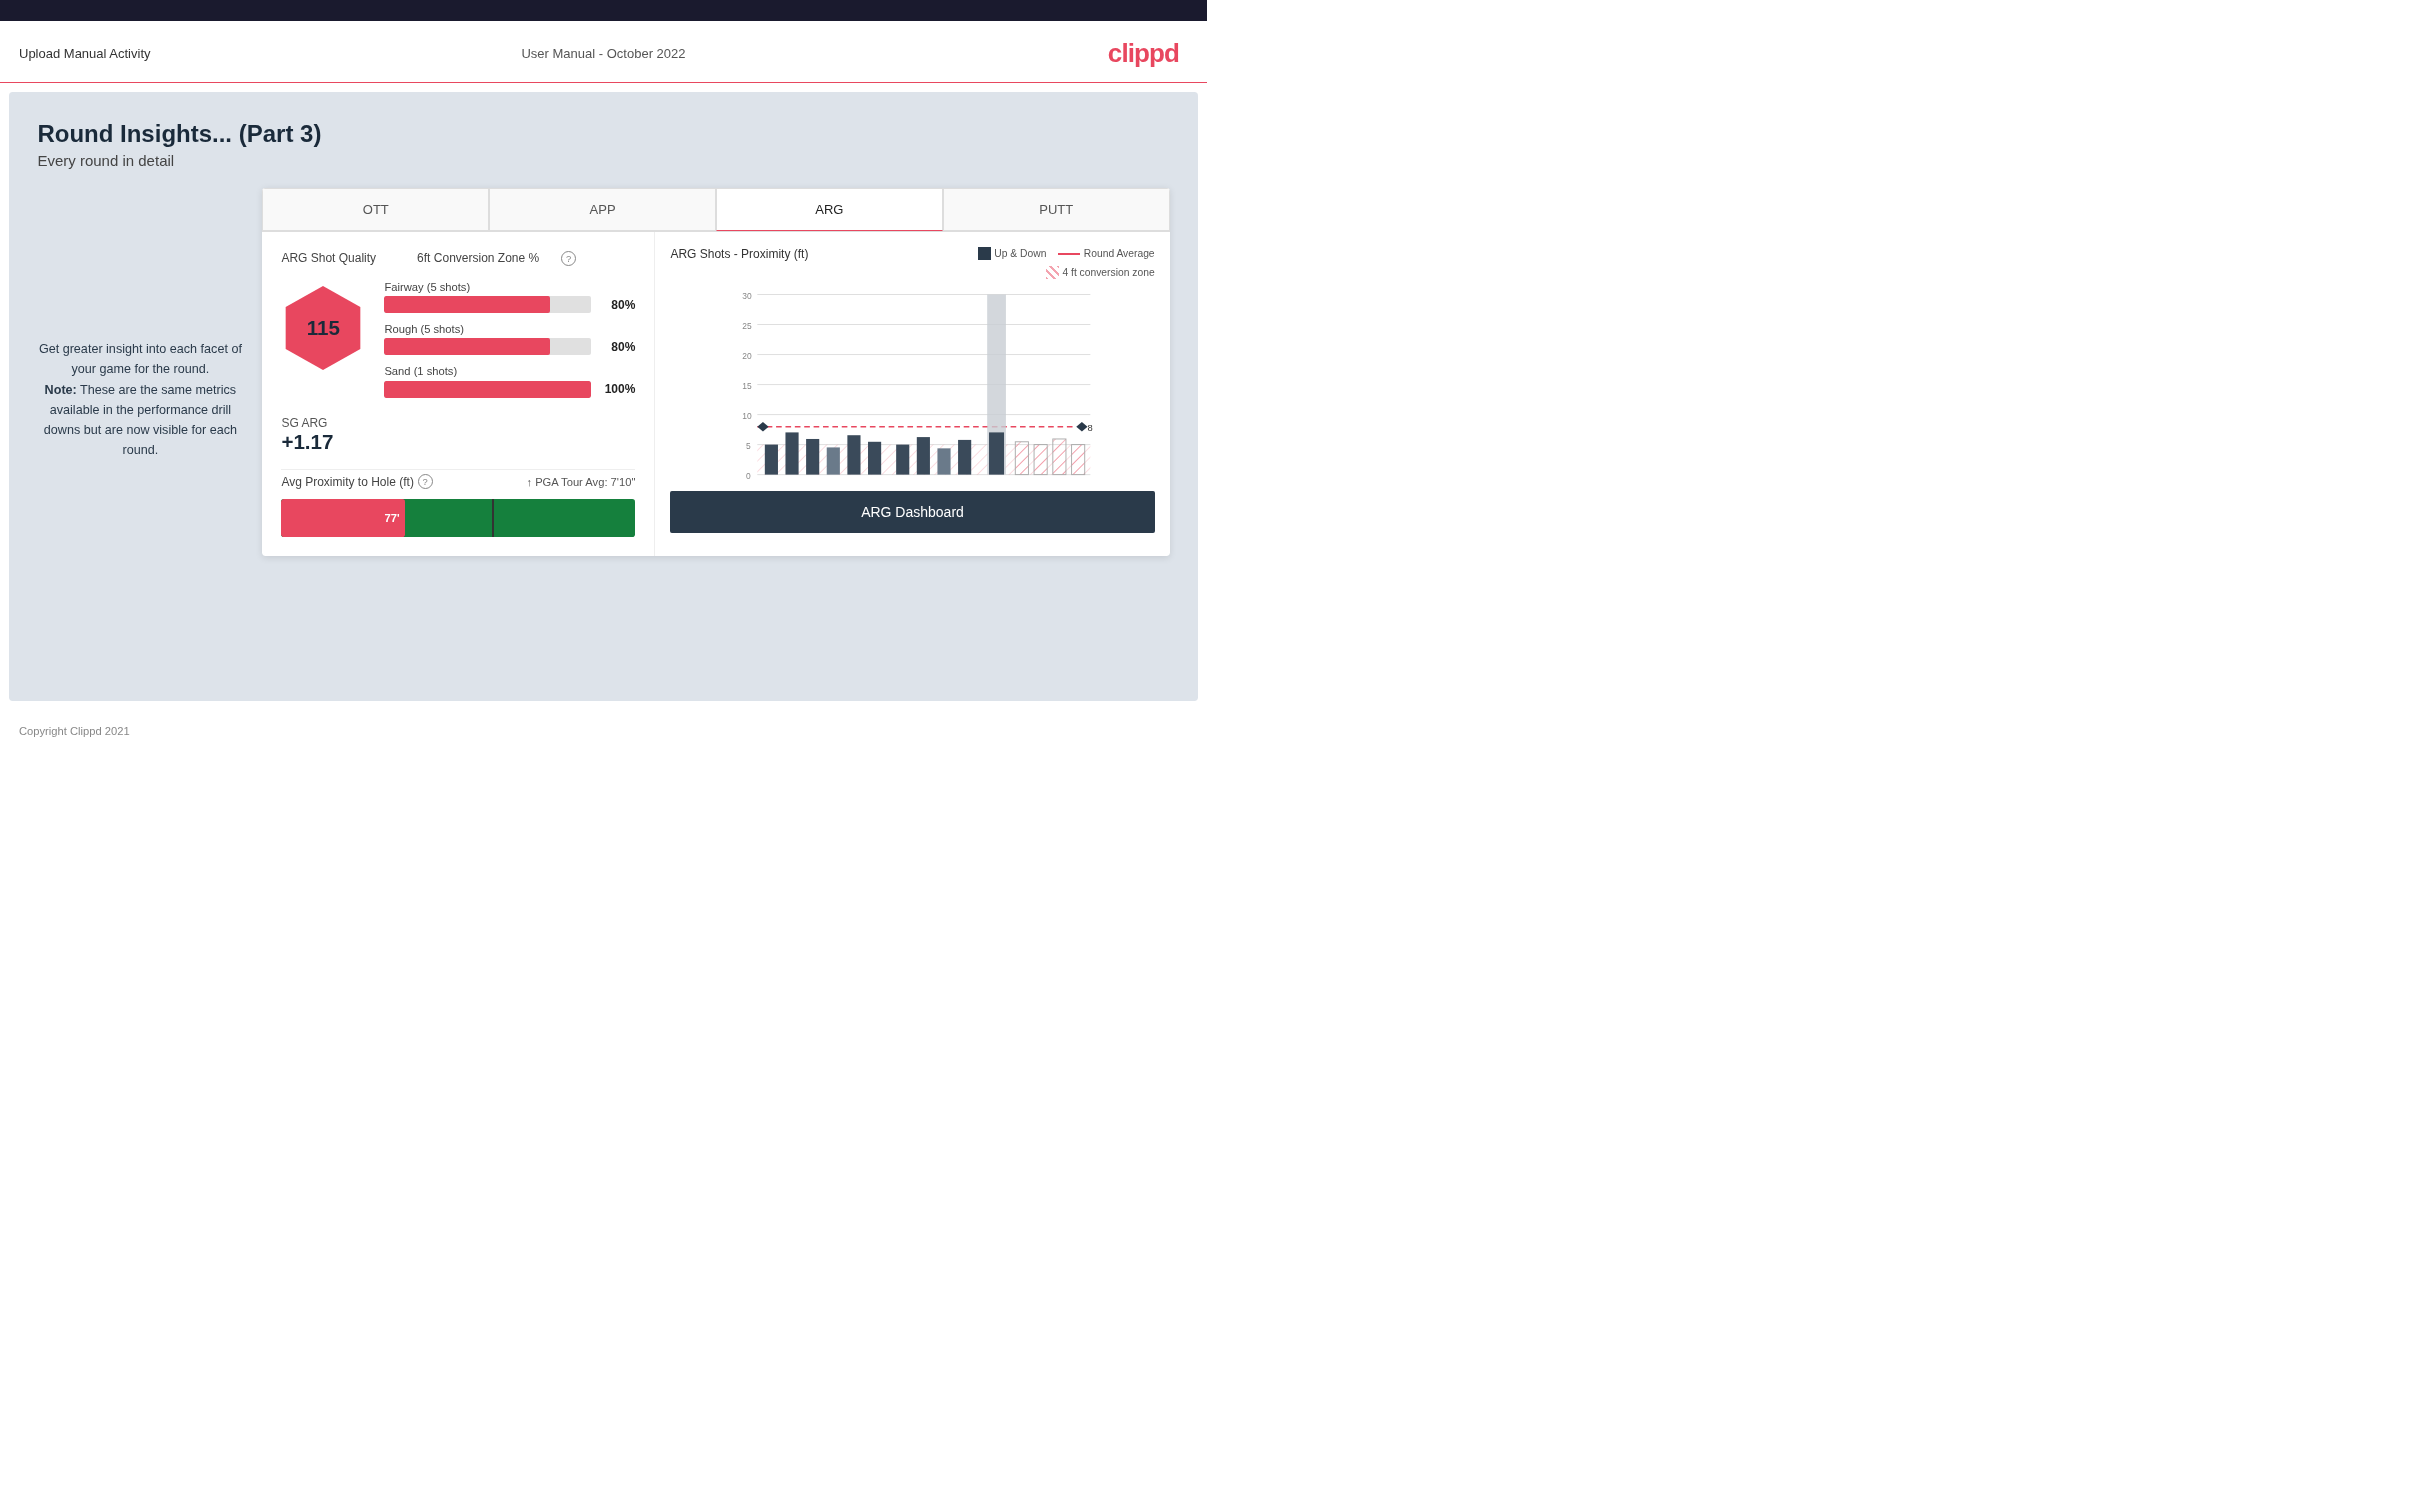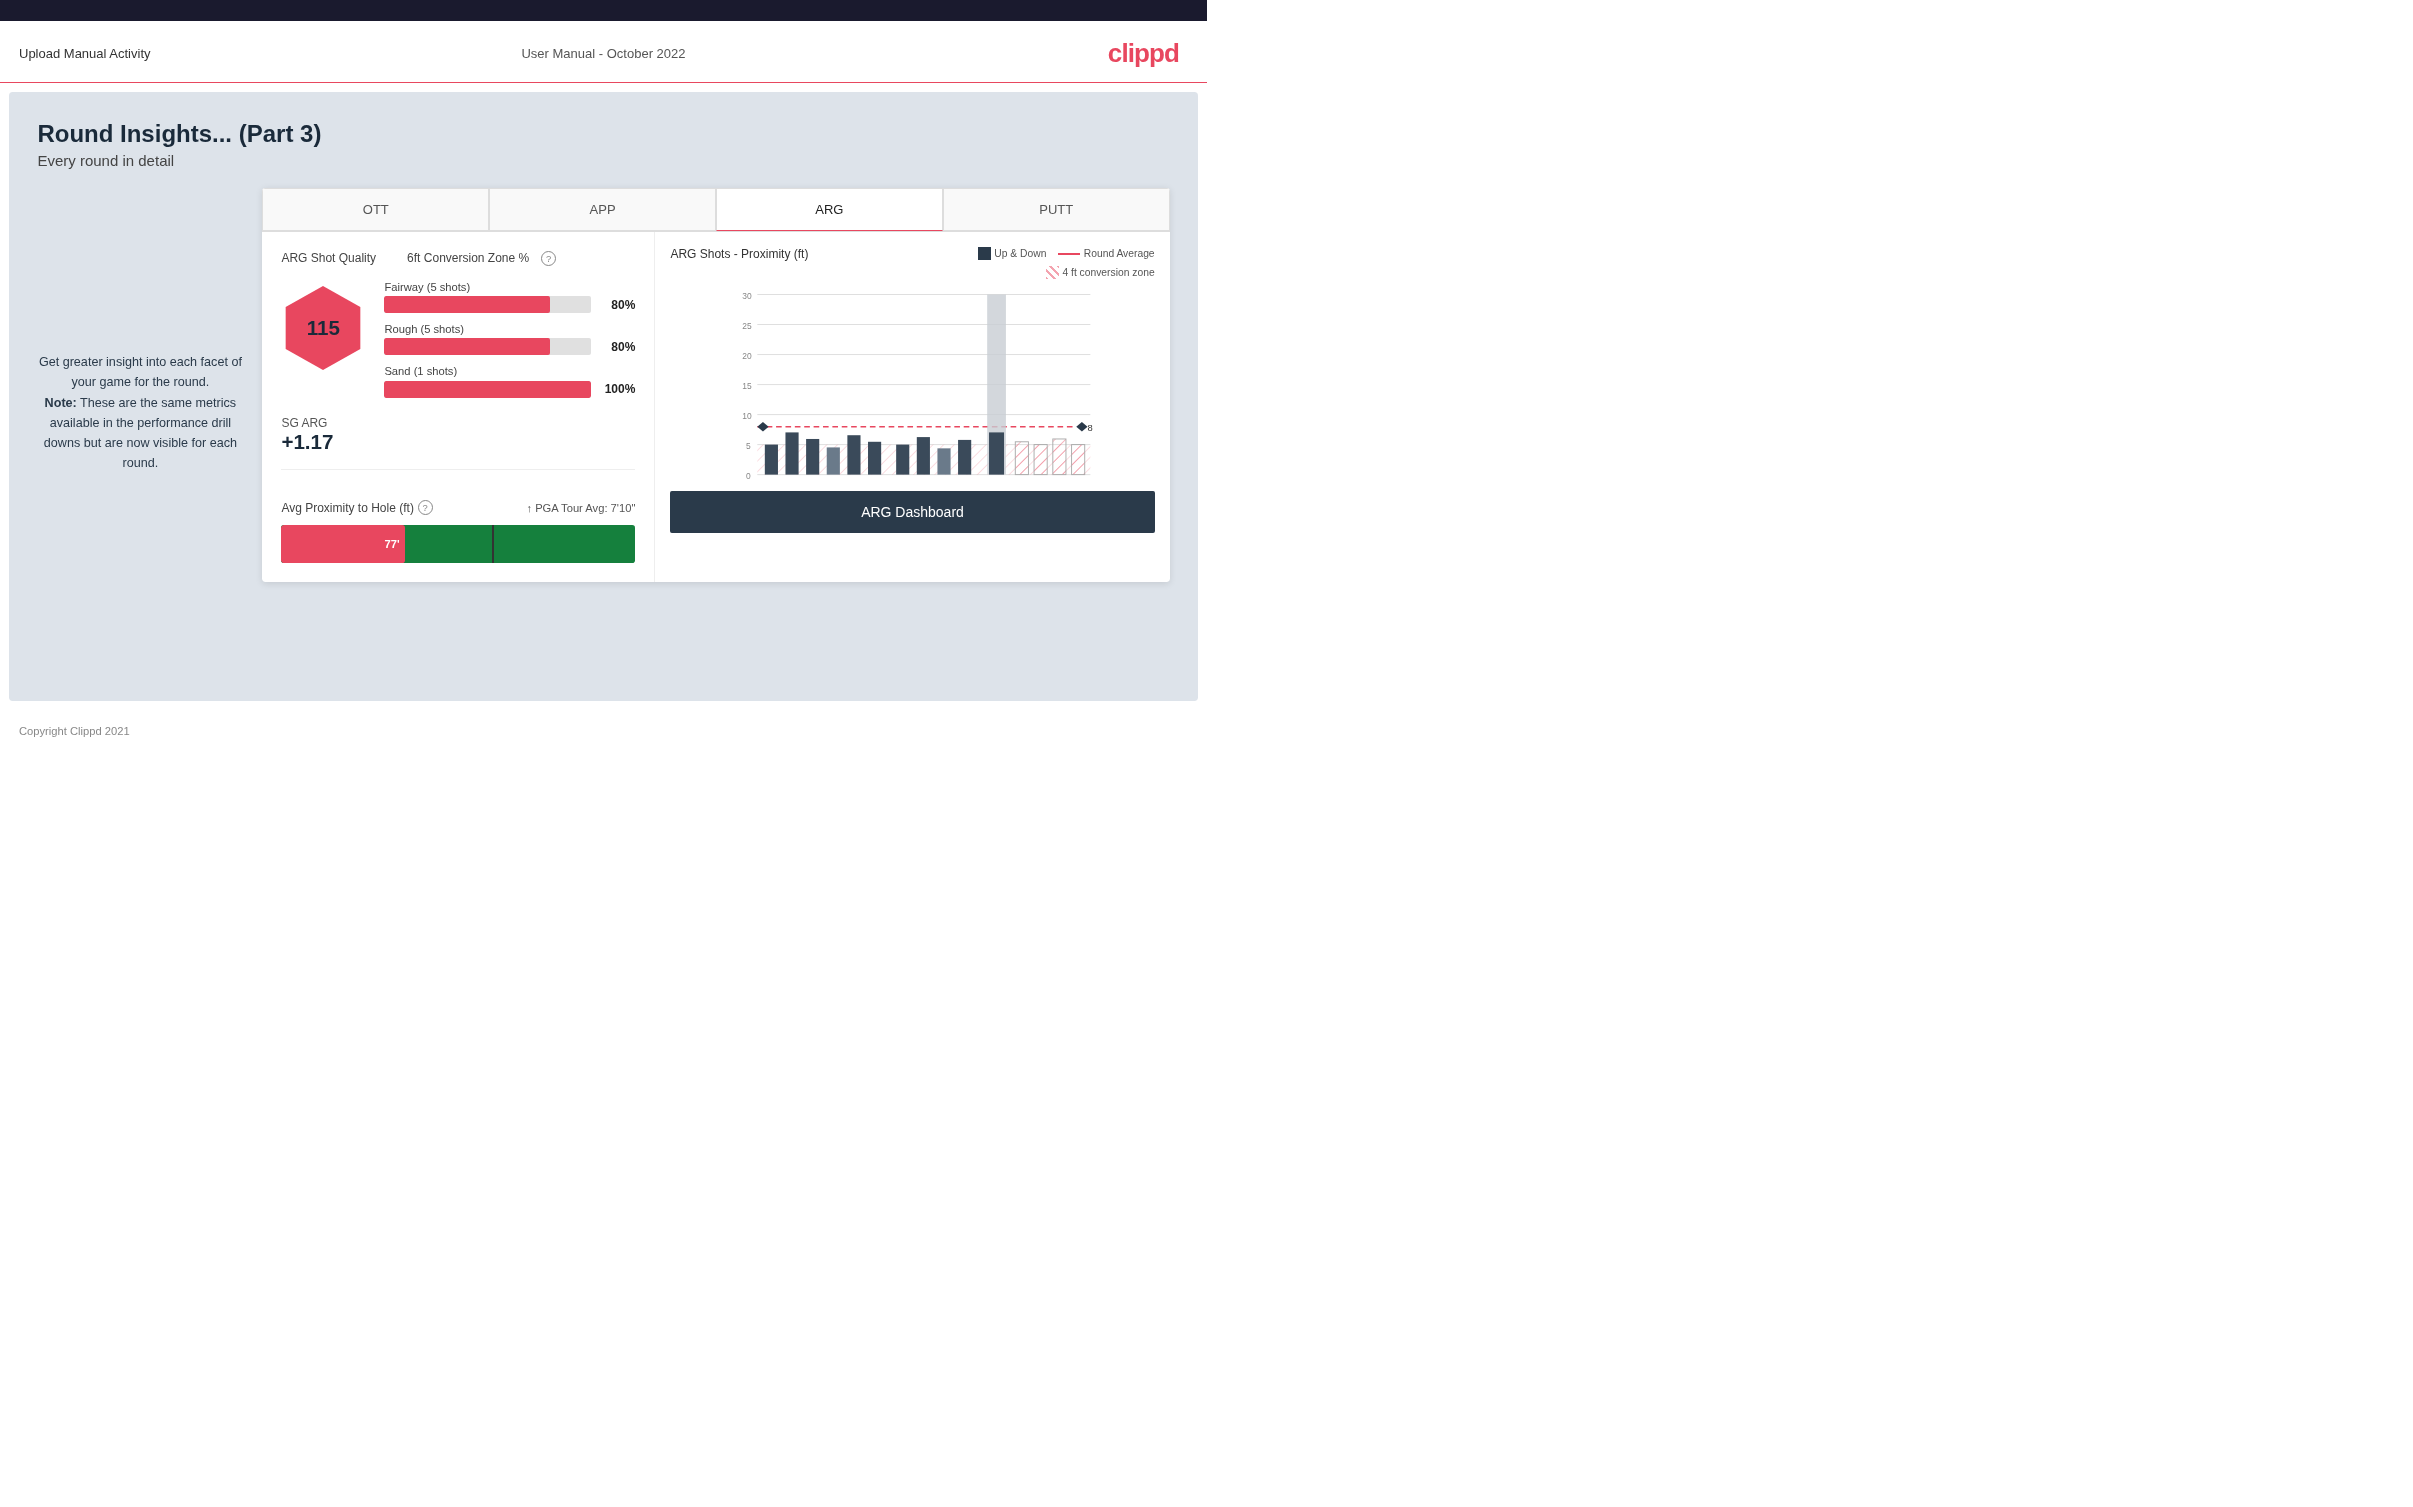--- a/index.html
+++ b/index.html
@@ -131,21 +131,21 @@
     
     .stats-panel {
       width: 393px;
       padding: 19px;
       border-right: 0.9px solid #eee;
     }
 
     .stats-header {
       display: flex;
       align-items: center;
-      gap: 12px;
+      gap: 22px;
       margin-bottom: 15px;
     }
     .stats-label {
       font-size: 12px;
       color: #444;
       font-weight: 500;
     }
     .conversion-label {
       font-size: 12px;
       color: #444;
@@ -237,21 +237,21 @@
     }
     .sg-value {
       font-size: 20.6px;
       font-weight: 700;
       color: #1a2a3a;
     }
 
     
     .proximity-section {
       margin-top: 15px;
-      padding-top: 30px;
+      padding-top: 4px;
       border-top: 0.9px solid #eee;
     }
     .proximity-header {
       display: flex;
       justify-content: space-between;
       align-items: center;
       margin-bottom: 9.4px;
     }
     .proximity-label {
       font-size: 12px;

